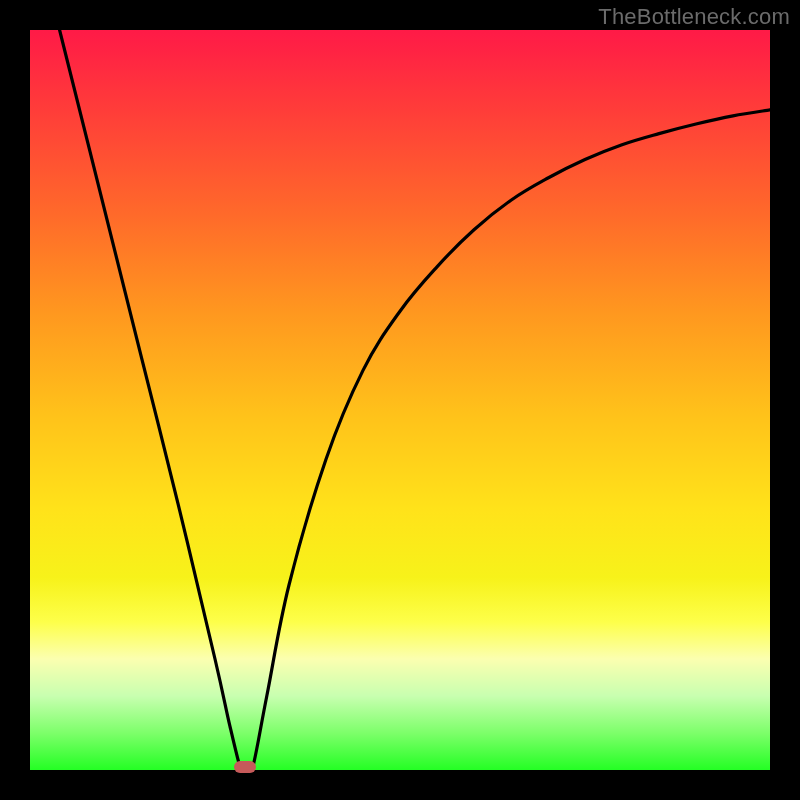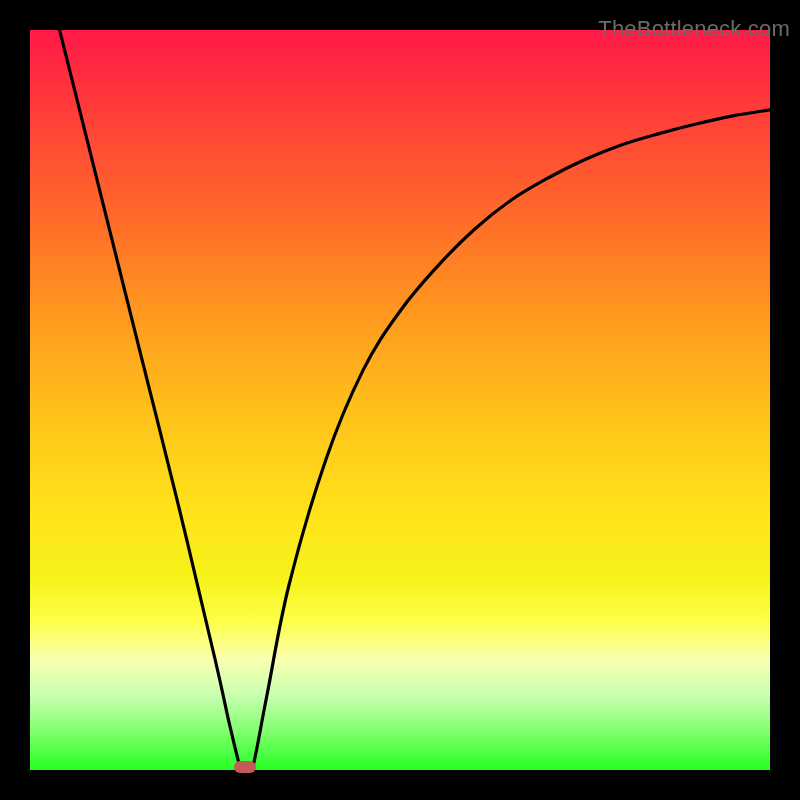--- a/index.html
+++ b/index.html
@@ -35,21 +35,21 @@
       #f7f21a 74%,
       #fdff4a 80%,
       #fbffb0 85%,
       #c8ffb0 90%,
       #7dff6a 95%,
       #24ff24 100%
     );
   }
   .watermark {
     position: absolute;
-    top: 16px;
+    top: 4px;
     right: 10px;
     color: #6b6b6b;
     font-size: 22px;
     font-weight: 500;
     letter-spacing: 0.2px;
     z-index: 5;
   }
   svg.overlay {
     position: absolute;
     left: 0;

